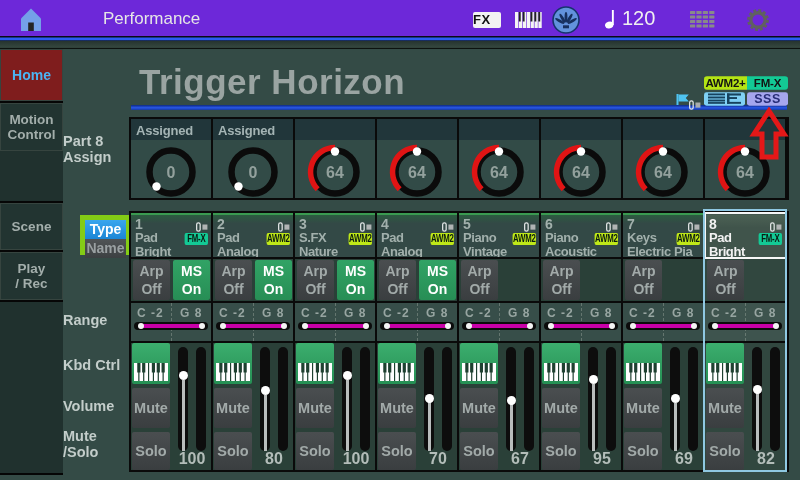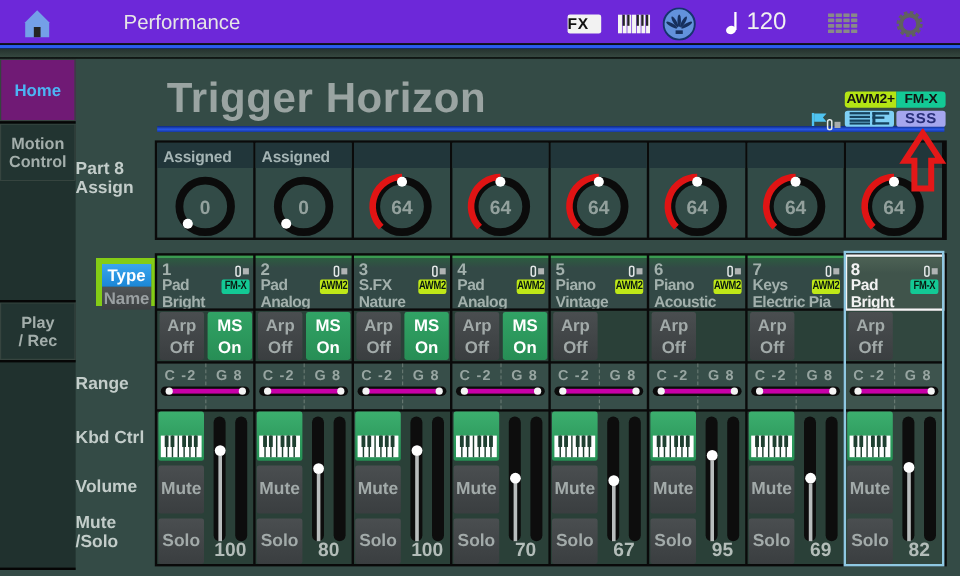--- a/index.html
+++ b/index.html
@@ -8,21 +8,21 @@
 #blueline { position:absolute; left:0; top:36px; width:800px; height:13px;
   background:linear-gradient(#0a0a14 0%,#0a0a14 8%,#2b5cf0 15%,#2b5cf0 28%,#132a6e 33%,#26342f 40%,#35473f 88%,#0c120f 92%,#0c120f 100%); }
 #fx { position:absolute; left:446px; top:12px; width:28px; height:16px; background:#f2f2f2; color:#111;
   font-size:13px; font-weight:bold; text-align:left; line-height:16px; border-radius:2px; letter-spacing:0.5px;margin-left:27px; }
 #sidebar { position:absolute; left:0; top:49px; width:63px; height:426px; background:#20312e;
   border-bottom:2px solid #050505; }
 .stab { position:absolute; left:0; width:63px; background:#223431; border-top:2px solid #060606;
   box-shadow:inset 1px 1px 0 #36443f, inset -1px -1px 0 #36443f;
   color:#a3aeab; font-size:13.5px; text-align:center; display:flex; align-items:center; justify-content:center;
   line-height:15px; }
-.stab.home { background:#701a75; border-top:none; }
+.stab.home { background:#7f1d1d; border-top:none; }
 .homet { color:#4cb4f4; font-size:14px; }
 #title { position:absolute; left:139px; top:62px; font-size:35px; color:#9aa4a2; letter-spacing:0.5px; }
 #underline { position:absolute; left:131px; top:105px; width:656px; height:5px;
   background:linear-gradient(#0e2a80,#2857e8 55%,#1638a0); }
 .tbadge { position:absolute; height:14px; color:#131313; font-size:11.5px; text-align:center;
   line-height:14.5px; letter-spacing:-0.2px; transform:scaleY(0.96); }
 .tbadge.mc,.tbadge.sss { border-radius:2.5px; font-size:12.5px; letter-spacing:0.5px; }
 .llab { position:absolute; color:#c3cdca; font-size:14.5px; line-height:16px; }
 #typename { position:absolute; left:80px; top:215px; width:51px; height:40px; border:5px solid #84cc16; }
 #typeb { height:19px; background:linear-gradient(#3aa6ee,#1b86d6); color:#fff; font-size:14px;
@@ -77,20 +77,21 @@
 .selframe { position:absolute; left:-1px; top:1px; width:83px; height:47px;
   border:2.5px solid #f6f6f6; pointer-events:none; z-index:5; }
 </style></head>
 <body>
 <div id="bg"></div>
 <div id="sidebar">
     <div class="stab home" style="top:0;height:52px">
       <span class="homet">Home</span>
     </div>
     <div class="stab" style="top:52px;height:50px">Motion<br>Control</div>
+    <div class="stab" style="top:152px;height:49px">Scene</div>
     <div class="stab" style="top:201px;height:50px">Play<br>/ Rec</div>
     <div class="stab" style="top:251px;height:0;border-top:2px solid #060606"></div>
   </div>
 <div id="topbar">
     <svg width="22" height="24" viewBox="0 0 22 24" style="position:absolute;left:20px;top:8px">
       <path d="M11 0.5 L21 10.5 V23 H1 V10.5 Z" fill="#74a0e8"></path>
       <rect x="8.2" y="14.5" width="5.6" height="8.5" fill="#242424"></rect>
     </svg>
     <div style="position:absolute;left:103px;top:9px;font-size:17px;color:#e6e6e6">Performance</div>
     <div id="fx">FX</div>

